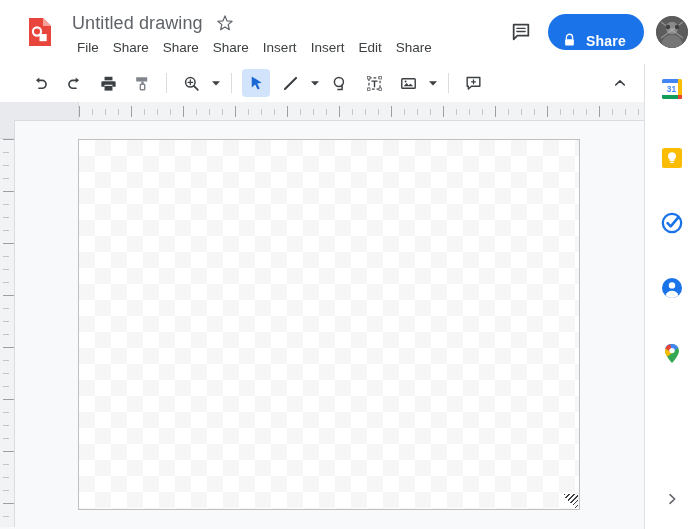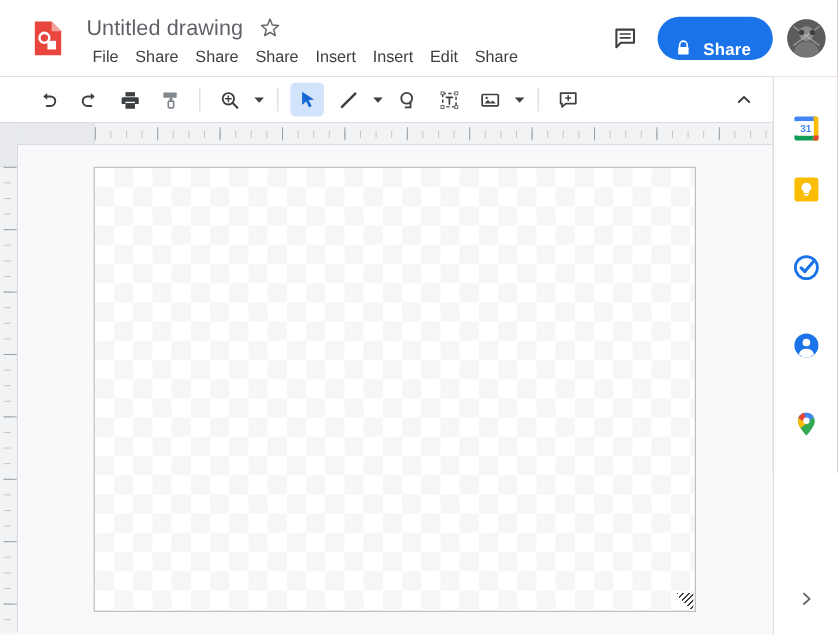--- a/index.html
+++ b/index.html
@@ -493,21 +493,21 @@
       <div class="canvas">
         <div class="resize-grip"></div>
       </div>
     </div>
 
     <div class="bottom-strip"></div>
   </div>
 
   <div class="sidepanel">
 
-    <span class="side-icon" style="top:27px;">
+    <span class="side-icon" style="top:9px;">
       <svg width="24" height="24" viewBox="0 0 24 24">
         <rect x="2" y="2" width="20" height="20" rx="1.5" fill="#ffffff"></rect>
         <path d="M2 3.5A1.5 1.5 0 013.5 2H20v4H2z" fill="#4285f4"></path>
         <path d="M2 18h20v2.5A1.5 1.5 0 0120.5 22H3.5A1.5 1.5 0 012 20.5z" fill="#0f9d58"></path>
         <path d="M18 2h2.5A1.5 1.5 0 0122 3.5V22h-4z" fill="#fbbc04"></path>
         <path d="M18 18h4v2.5A1.5 1.5 0 0120.5 22H18z" fill="#ea4335"></path>
         <rect x="5" y="6" width="13" height="12" fill="#ffffff"></rect>
         <text x="11.5" y="15.3" font-family="'Liberation Sans',sans-serif" font-size="8.4" font-weight="bold" fill="#4285f4" text-anchor="middle">31</text>
       </svg>
     </span>

